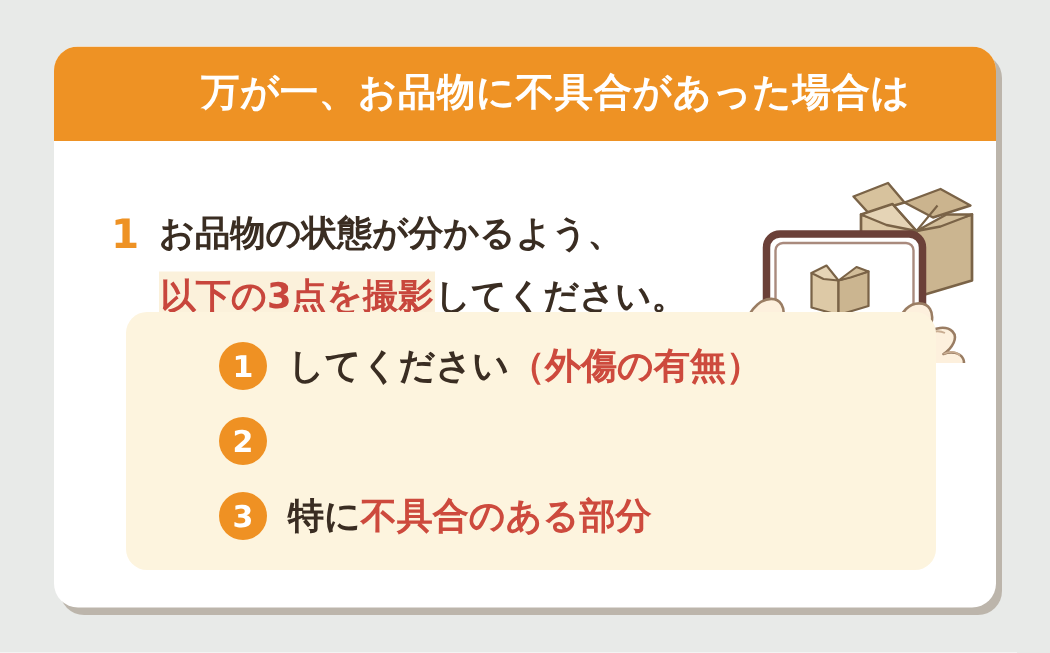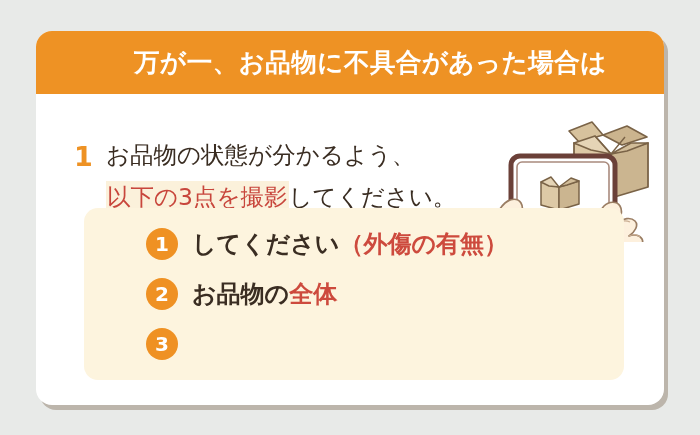--- a/index.html
+++ b/index.html
@@ -63,21 +63,21 @@
     top: 49px;
     font-size: 27px;
     font-weight: bold;
     color: #ee9224;
     line-height: 1;
   }
   .step-line {
     position: absolute;
     left: 70px;
     font-size: 23.5px;
-    font-weight: normal;
+    font-weight: bold;
     color: #3a2d22;
     white-space: nowrap;
     line-height: 1;
   }
   #step-line-1 { top: 50px; }
   #step-line-2 { top: 92px; text-align: right; }
   .hl {
     background: #fbf1db;
     color: #c8463c;
     padding: 2px 1px 3px 1px;
@@ -202,21 +202,21 @@
 
   <div id="list-panel">
 
     <div id="list-item-1" class="list-item">
       <span class="num-circle">1</span>
       <span class="item-text"><span>してください</span><span class="red">（外傷の有無）</span></span>
     </div>
 
     <div id="list-item-2" class="list-item">
       <span class="num-circle">2</span>
-      <span class="item-text"><span>お品物の</span><span class="red">全体</span></span>
     </div>
 
     <div id="list-item-3" class="list-item">
       <span class="num-circle">3</span>
+      <span class="item-text"><span>特に</span><span class="red">不具合のある部分</span></span>
     </div>
 
   </div>
 </div>
 
 </body></html>

